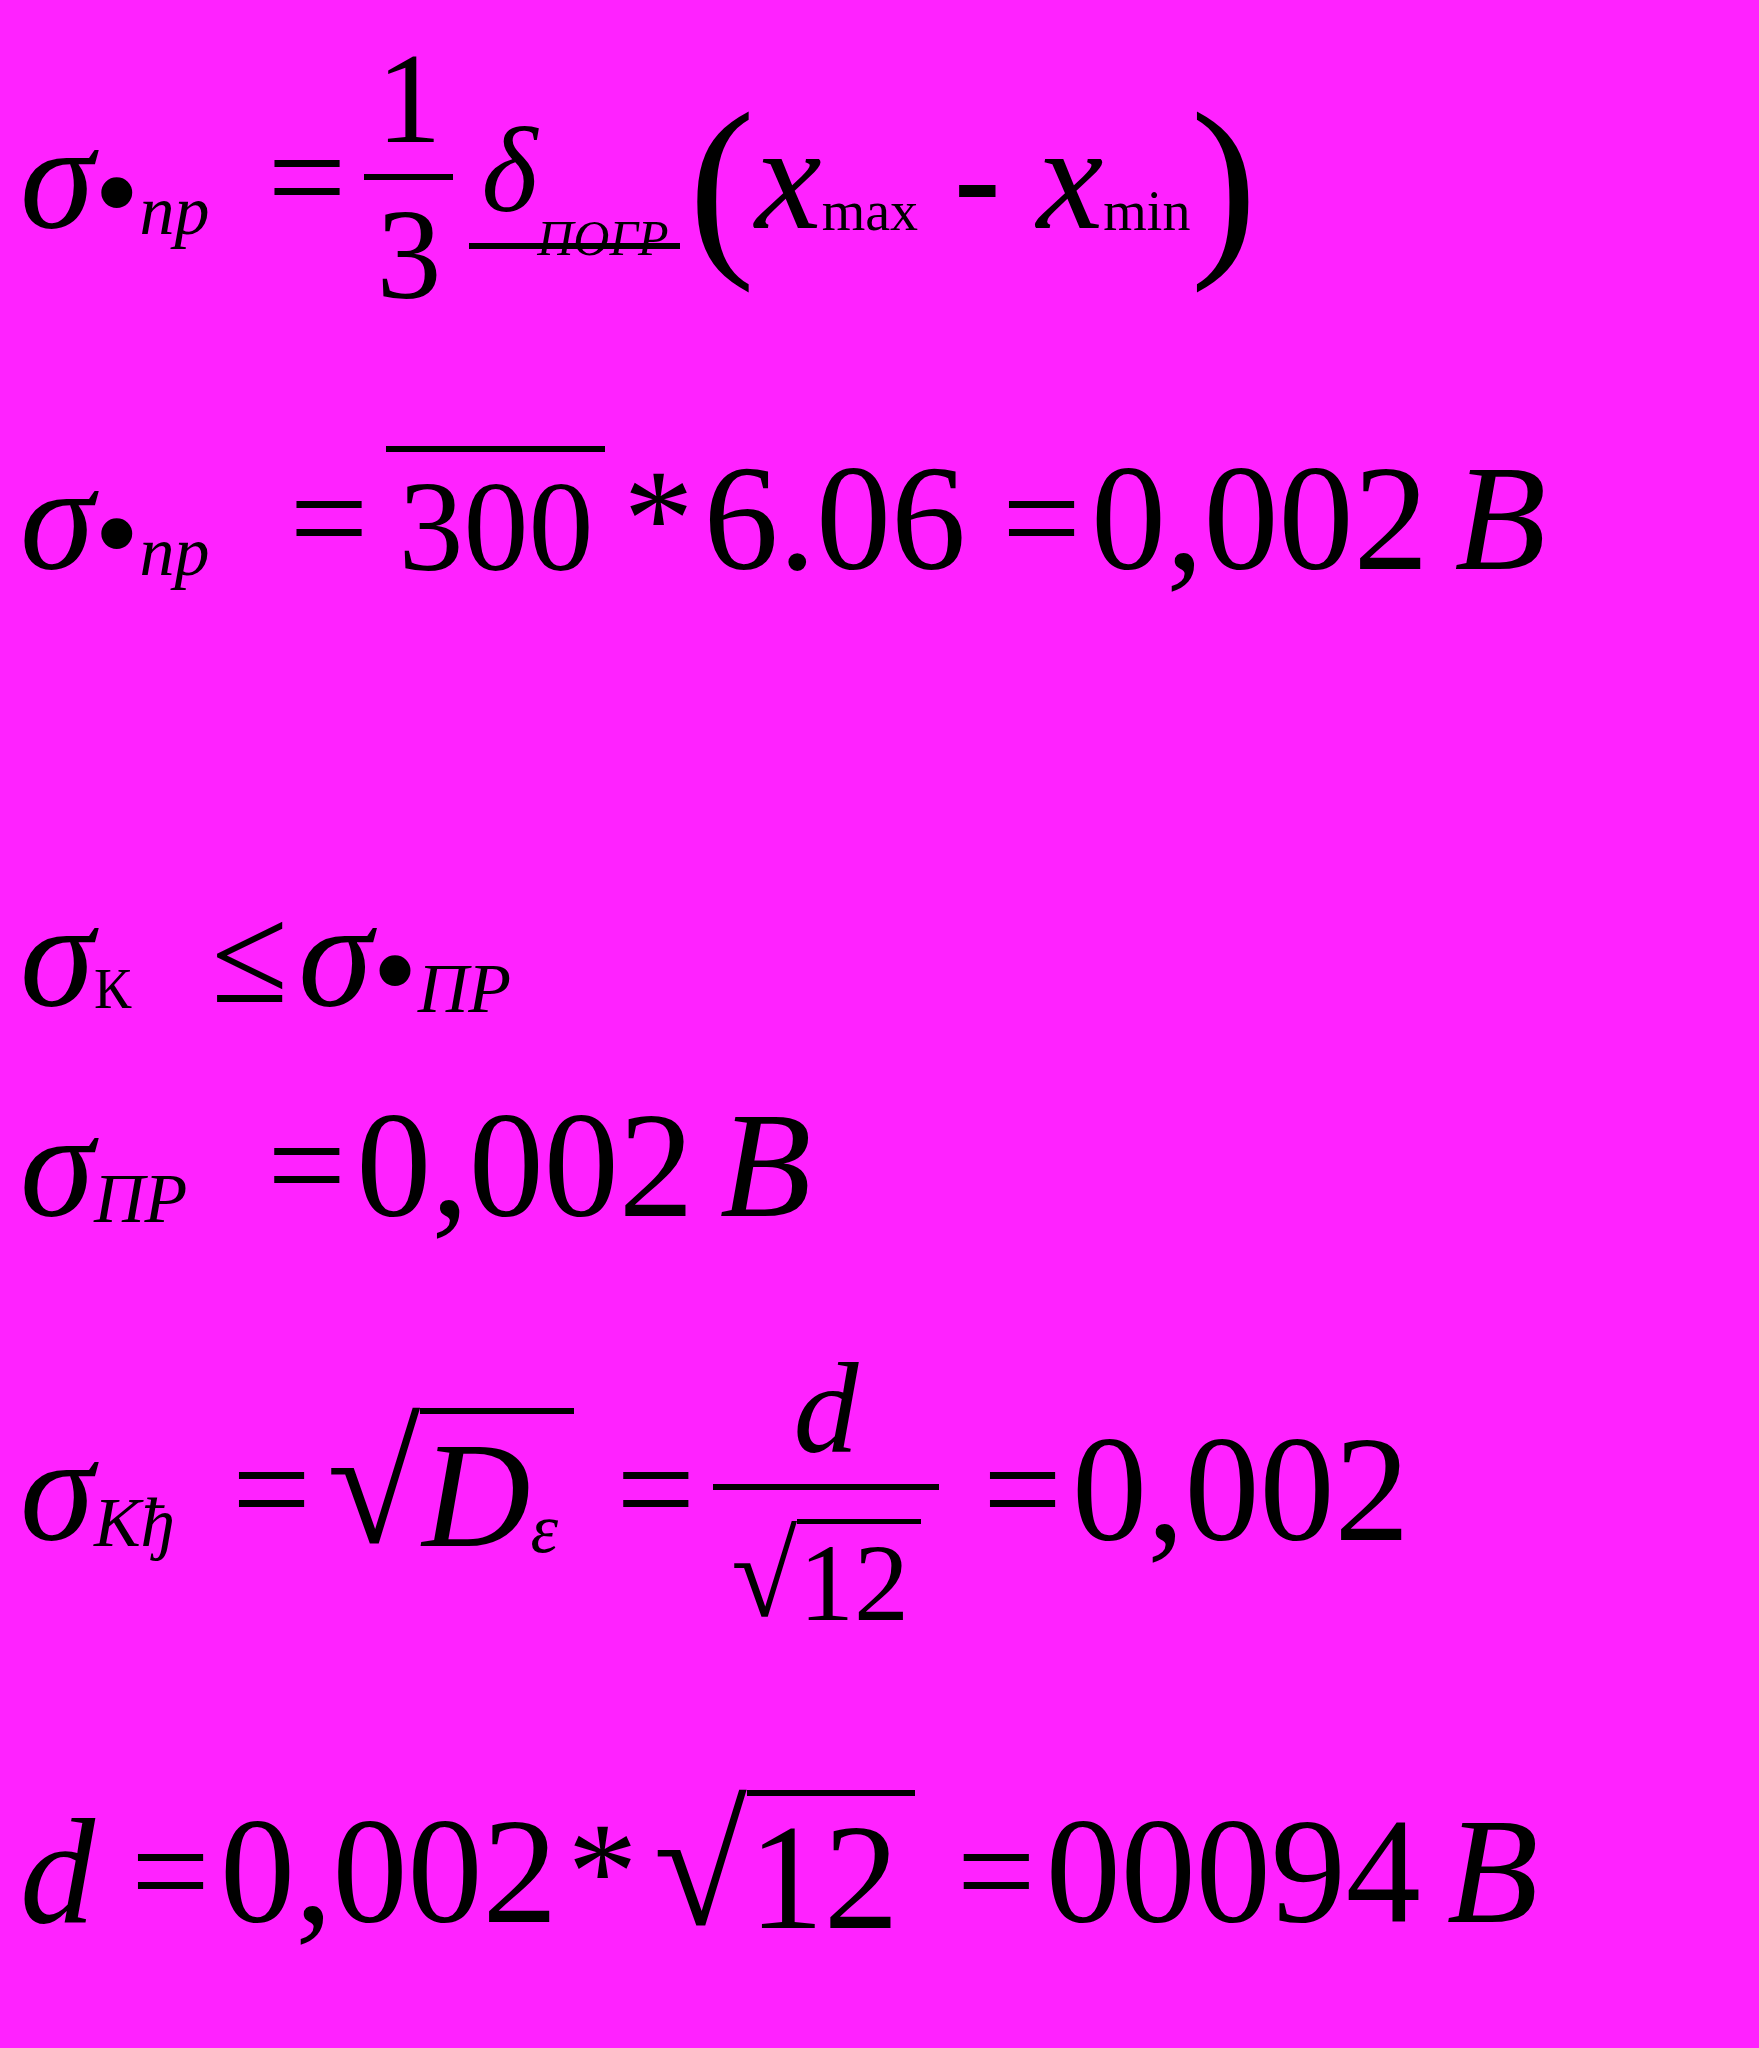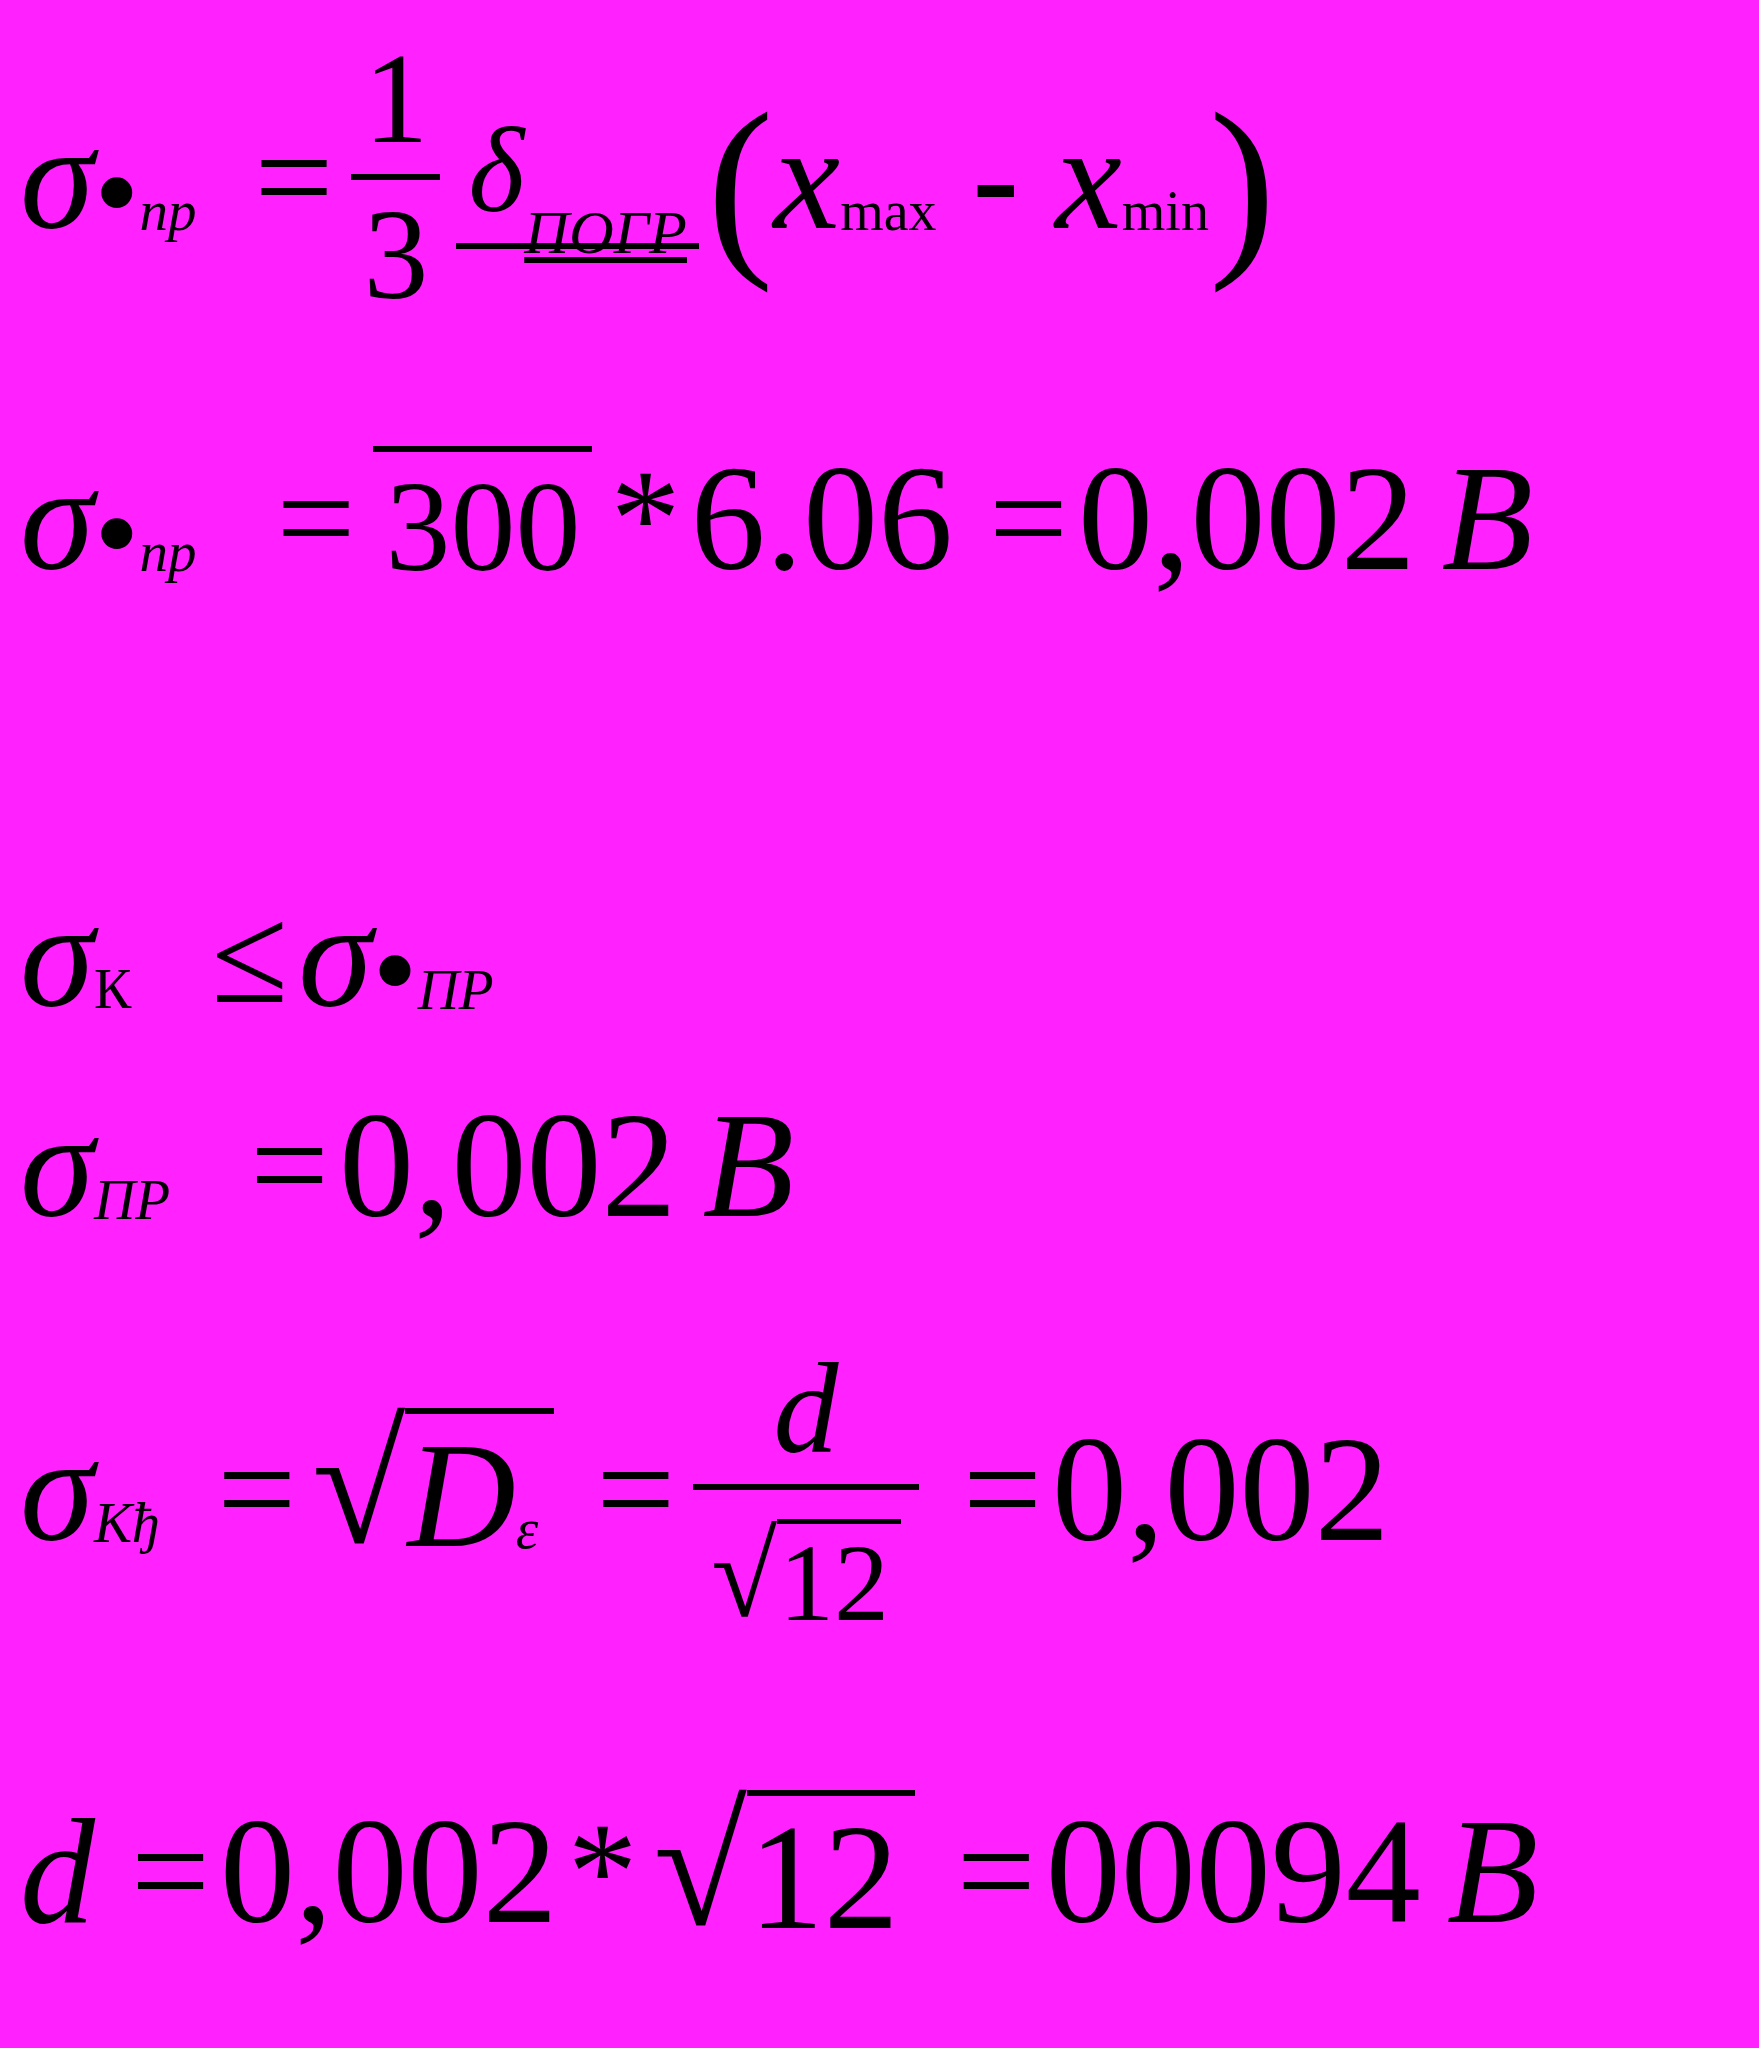--- a/index.html
+++ b/index.html
@@ -42,21 +42,21 @@
   }
   .op {
     font-style: normal;
     font-size: 140px;
     line-height: 1;
     padding: 0 10px;
   }
   .sub {
     display: inline-block;
     font-style: italic;
-    font-size: 57px;
+    font-size: 70px;
     line-height: 1;
     vertical-align: bottom;
     transform: translateY(34px);
   }
   .sub-up {
     display: inline-block;
     font-style: normal;
     font-size: 56px;
     line-height: 1;
     vertical-align: bottom;
@@ -147,21 +147,21 @@
     <span class="op">=</span>
 
     <span class="frac">
       <span class="num">1</span>
       <span class="bar"></span>
       <span class="den">3</span>
     </span>
 
     <span class="frac">
       <span class="num">
-        <span class="sym" style="font-size:120px;">δ</span><span class="sub" style="font-size:62px; transform:translateY(26px);text-decoration:underline;">ПОГР</span>
+        <span class="sym" style="font-size:120px;">δ</span><span class="sub" style="font-size:50px; transform:translateY(26px);">ПОГР</span>
       </span>
       <span class="bar"></span>
     </span>
 
     <span class="paren">(</span>
     <span class="sym">x</span>
     <span class="sub-up">max</span>
     <span class="gap-s"></span>
     <span class="op" style="font-weight:bold;">-</span>
     <span class="gap-s"></span>

